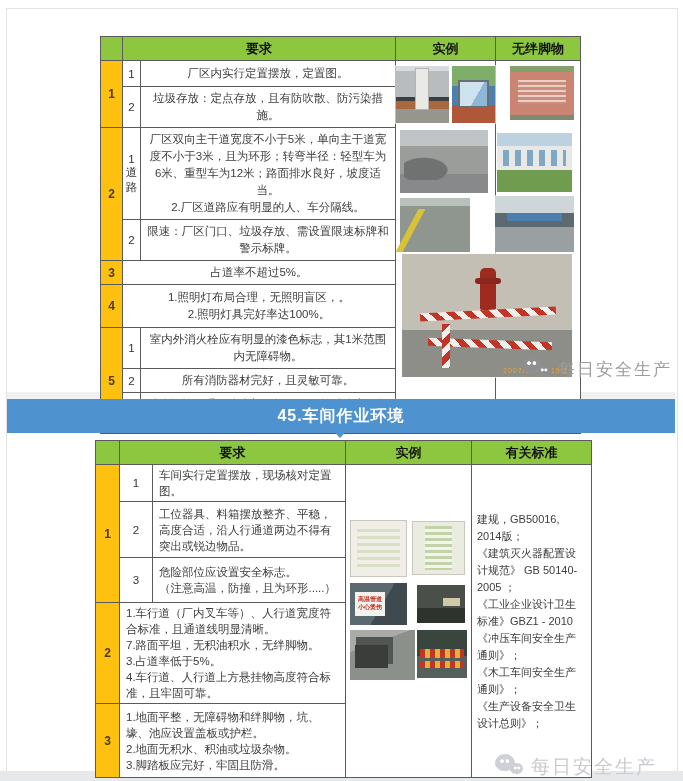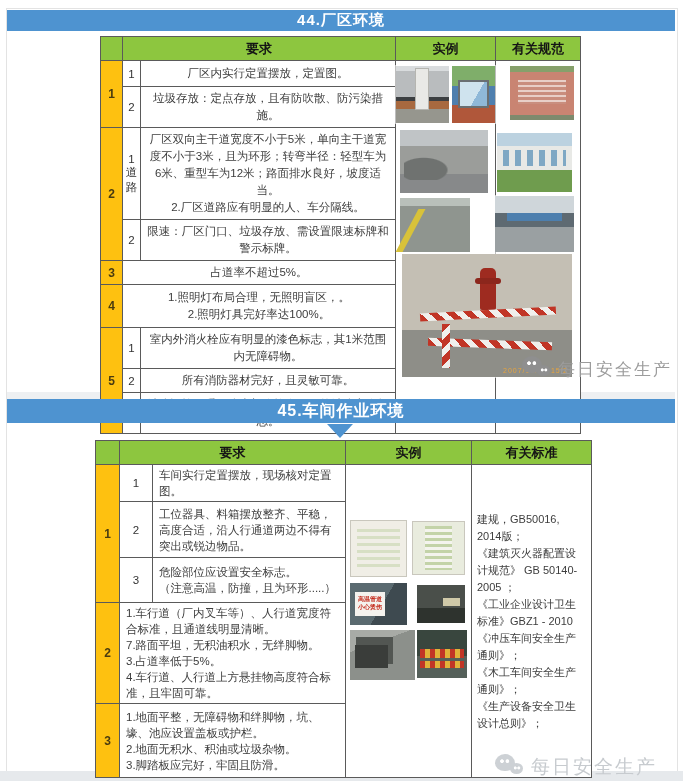--- a/index.html
+++ b/index.html
@@ -7,21 +7,21 @@
         font-family:"Liberation Sans","DejaVu Sans",sans-serif;color:#333;}
   .content-border{position:absolute;left:6px;top:8px;width:670px;height:762px;
         border:1px solid #e3e3e3;pointer-events:none;}
   .strip-mid{position:absolute;left:7px;top:392px;width:668px;height:7px;background:#eef0f2;}
   .strip-bottom{position:absolute;left:0;top:771px;width:683px;height:10px;background:#e6e9ec;}
 
   .banner{position:absolute;left:7px;width:668px;background:#4e93d0;color:#fff;
         display:flex;align-items:center;justify-content:center;
         font-weight:bold;font-size:15px;letter-spacing:1px;}
   .banner44{top:10px;height:21px;}
-  .banner45{top:399px;height:24px;font-size:16px;}
+  .banner45{top:399px;height:34px;font-size:16px;}
   .tri-down{position:absolute;left:327px;top:424px;width:0;height:0;
         border-left:13px solid transparent;border-right:13px solid transparent;
         border-top:14px solid #4e93d0;}
 
   table.tbl{position:absolute;border-collapse:collapse;table-layout:fixed;}
   .tbl td{border:1px solid #5a5a5a;overflow:hidden;}
   .tbl .hc{background:#8dc63f;font-weight:bold;font-size:13px;color:#151515;
         text-align:center;vertical-align:middle;}
   .tbl .num{background:#fec110;text-align:center;vertical-align:middle;
         font-size:12px;color:#4a3c10;font-weight:bold;}
@@ -127,38 +127,35 @@
   .wm-bottom .wm-text{font-size:19px;color:#c7cbcf;}
 </style>
 </head>
 <body>
 
 <div class="page">
   <div class="content-border"></div>
   <div class="strip-mid"></div>
   <div class="strip-bottom"></div>
 
-  <div class="banner banner44">
-    <span>44.厂区环境</span>
-  </div>
 
   <table class="tbl t44">
     <colgroup>
         <col style="width:22px">
         <col style="width:18px">
         <col style="width:255px">
         <col style="width:100px">
         <col style="width:85px">
       </colgroup>
     <tbody>
         <tr style="height:24px">
       <td class="hc"></td>
       <td class="hc" colspan="2">要求</td>
       <td class="hc">实例</td>
-      <td class="hc">有关规范</td>
+      <td class="hc">无绊脚物</td>
     </tr>
     <tr style="height:26px">
       <td class="num" rowspan="2">1</td>
       <td class="sub">1</td>
       <td class="txt">厂区内实行定置摆放，定置图。</td>
       <td class="ph" rowspan="9"></td>
       <td class="ph" rowspan="9"></td>
     </tr>
     <tr style="height:26px">
       <td class="sub">2</td>

